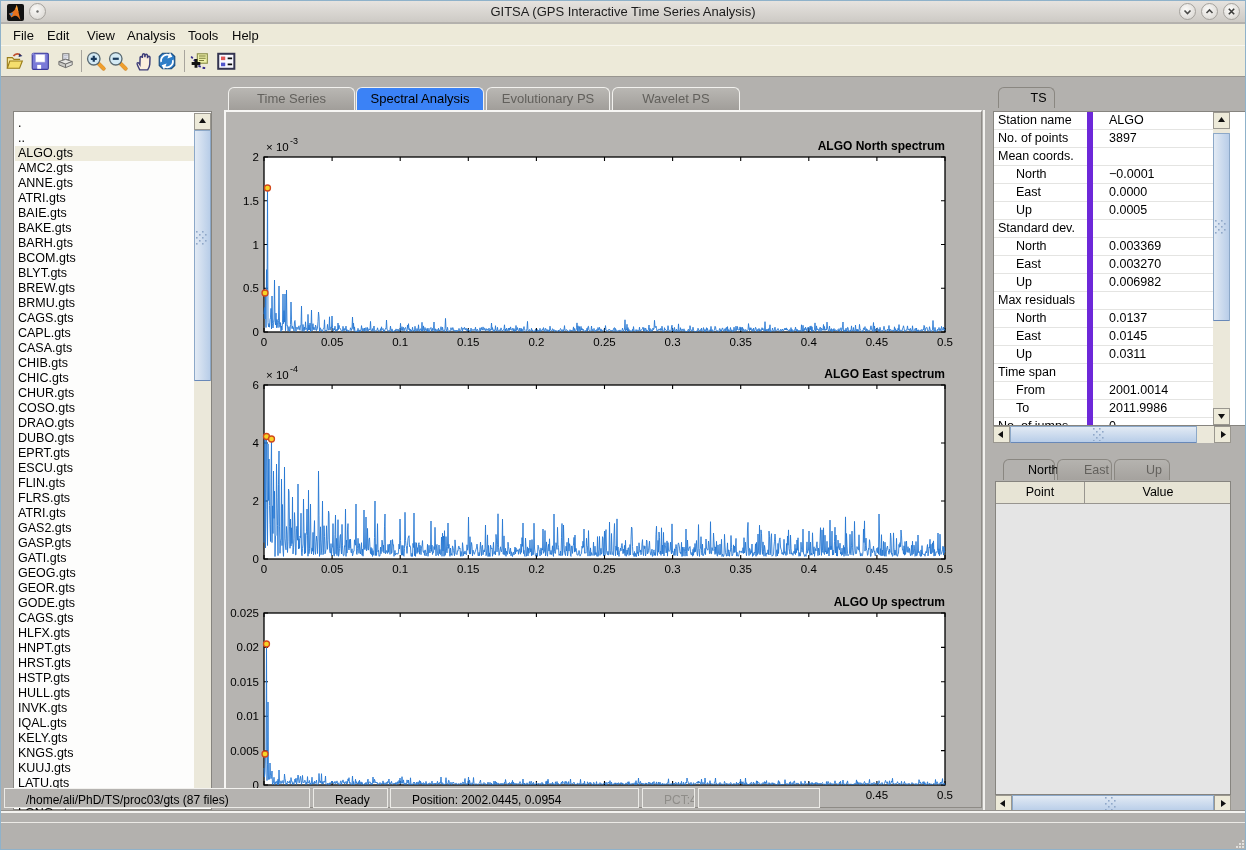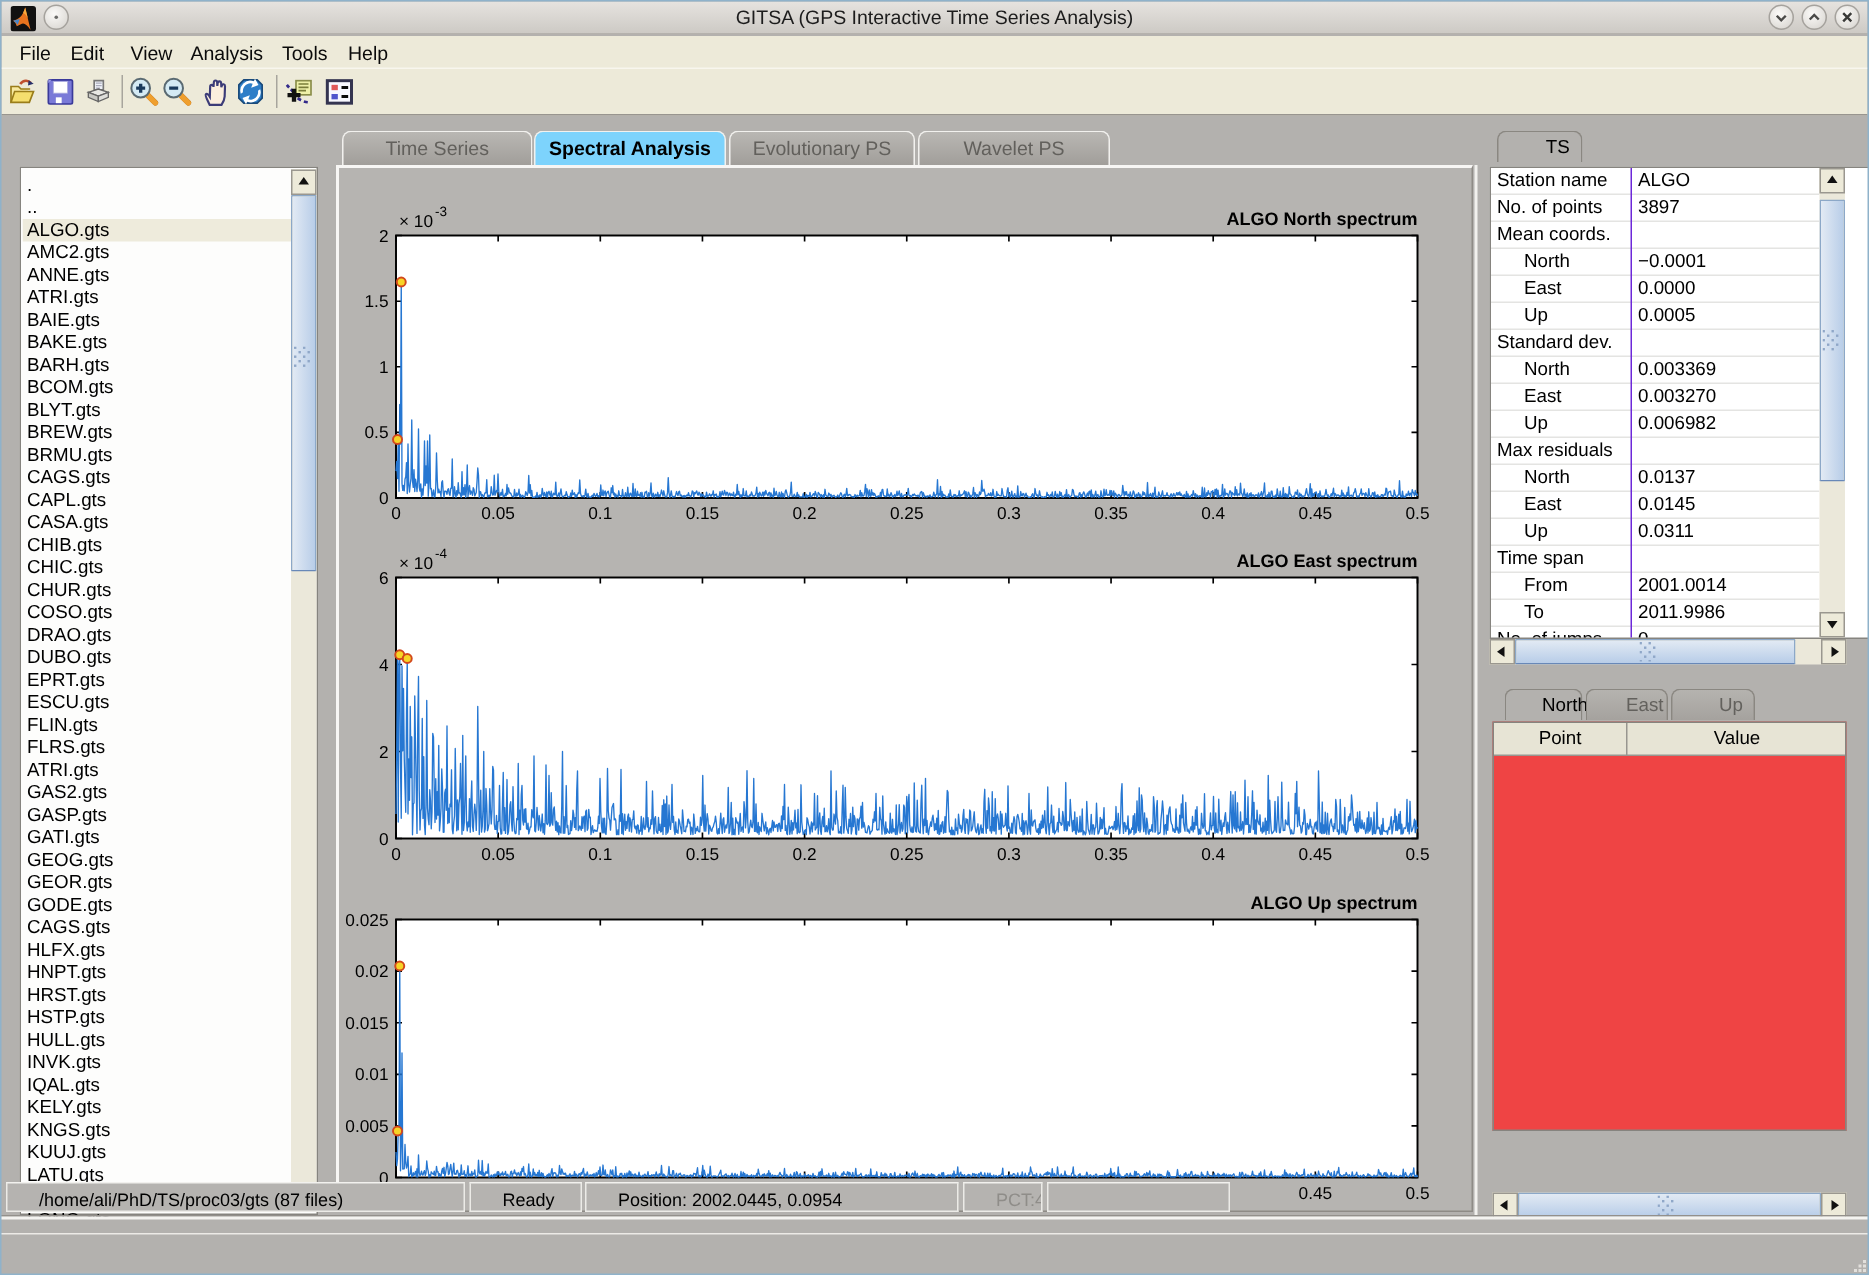--- a/index.html
+++ b/index.html
@@ -20,30 +20,30 @@
 .li { height:15px; font-size:12.5px; line-height:15px; padding-left:3px; color:#000; white-space:nowrap; }
 .li.sel { background:#eeebdc; }
 
 .sb { position:absolute; background:#ebe8da; }
 .sbtn { position:absolute; background:#edead9; border:1px solid #9a978f; text-align:center; color:#111; }
 .thumbv { position:absolute; left:0; width:100%; background:linear-gradient(90deg,#e2eaf4,#b8cde8); border:1px solid #8ca8c8; border-bottom-color:#6888b8; border-radius:1px; }
 .thumbh { position:absolute; top:0; height:100%; background:linear-gradient(#e2eaf4,#b8cde8); border:1px solid #8ca8c8; border-bottom-color:#6888b8; border-radius:1px; }
 
 #cpanel { left:224px; top:110px; width:758px; height:698px; background:#b6b4b1; border-top:2px solid #f7f6f4; border-left:2px solid #f7f6f4; border-right:1px solid #8e8b86; border-bottom:1px solid #8e8b86; }
 .tab { position:absolute; top:87px; height:23px; border:1px solid #f2f1ee; border-bottom:none; border-radius:6px 6px 0 0; background:linear-gradient(#b9b7b3,#a19e9a); color:#62605c; font-size:13px; text-align:center; line-height:22px; }
-.tab.active { background:#7dd3fc; color:#000; z-index:5;font-weight:bold; }
+.tab.active { background:#3b82f6; color:#000; z-index:5; }
 
 .rtab { position:absolute; height:21px; border:1px solid #8a8781; border-bottom:none; border-radius:6px 6px 0 0; background:#b3b1ae; font-size:12.5px; text-align:center; line-height:20px; color:#000;padding-left:24px; }
 .rtab.dim { color:#63615d; background:linear-gradient(#b5b3af,#a5a29e); }
 #tstable { left:993px; top:111px; width:266px; height:315px; background:#fff; border:1px solid #86847f; }
 .tsr { position:relative; height:18px; border-bottom:1px solid #e4e4e2; }
 .tsk { position:absolute; left:4px; top:0; font-size:12.5px; line-height:17px; color:#000; }
 .tsk.ind { left:22px; }
-.tsv { position:absolute; left:93px; top:0; font-size:12.5px; line-height:17px; color:#000; border-left:1px solid #6d28d9; padding-left:4px; width:120px; height:18px; }
-#ptable { left:995px; top:481px; width:236px; height:273px; background:#ef4444; border:1px solid #86847f; }
+.tsv { position:absolute; left:93px; top:0; font-size:12.5px; line-height:17px; color:#000; border-left:6px solid #6d28d9; padding-left:16px; width:120px; height:18px; }
+#ptable { left:995px; top:481px; width:236px; height:314px; background:#e5e5e5; border:1px solid #86847f; }
 #phead { position:absolute; left:0; top:0; width:100%; height:22px; background:#e7e4d5; border-bottom:1px solid #98958f; }
 #phead .c1 { position:absolute; left:0; top:0; width:89px; height:22px; border-right:1px solid #98958f; text-align:center; line-height:21px; font-size:12.5px; }
 #phead .c2 { position:absolute; left:90px; top:0; right:0; height:22px; text-align:center; line-height:21px; font-size:12.5px; }
 
 #statusline { left:0; top:810px; width:1246px; height:1px; background:#93908b; }
 #statusline2 { left:0; top:811px; width:1246px; height:2px; background:#f4f3f0; }
 #statusline3 { left:0; top:822px; width:1246px; height:1px; background:#eceae6; }
 .sbox { position:absolute; top:788px; height:20px; border:1px solid #ecebe7; border-top:1px solid #f2f1ee; background:#b5b3b0; font-size:12px; line-height:22px; padding-left:21px; color:#000; white-space:nowrap; overflow:hidden; }
 #grip { left:1236px; top:840px; }
 </style></head><body>

